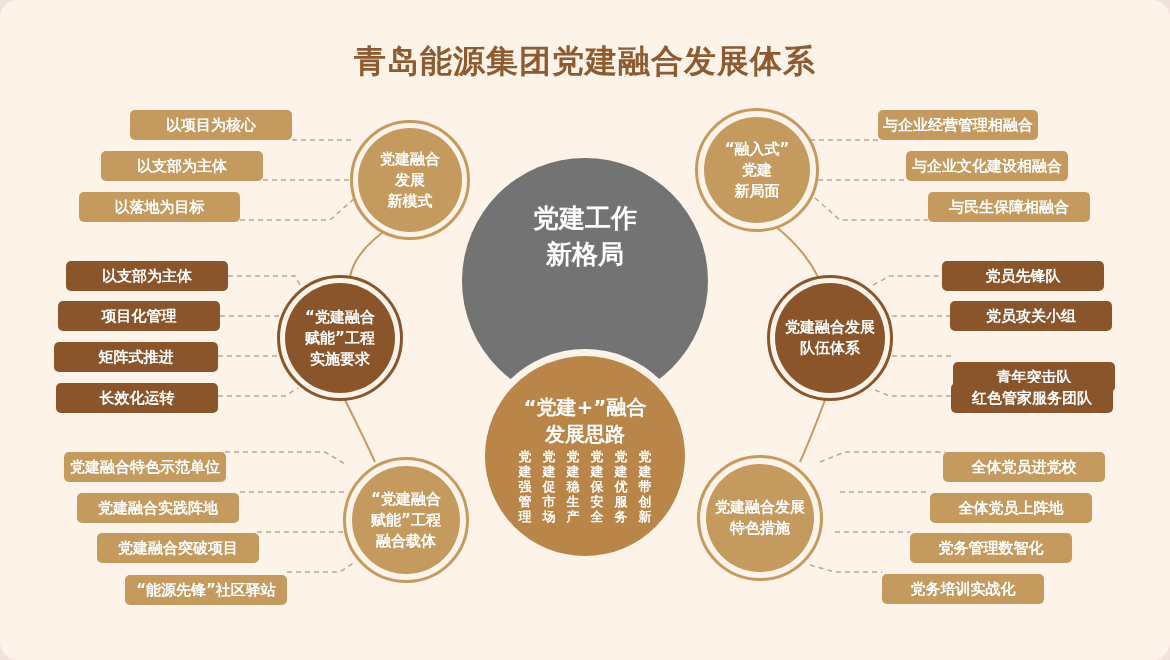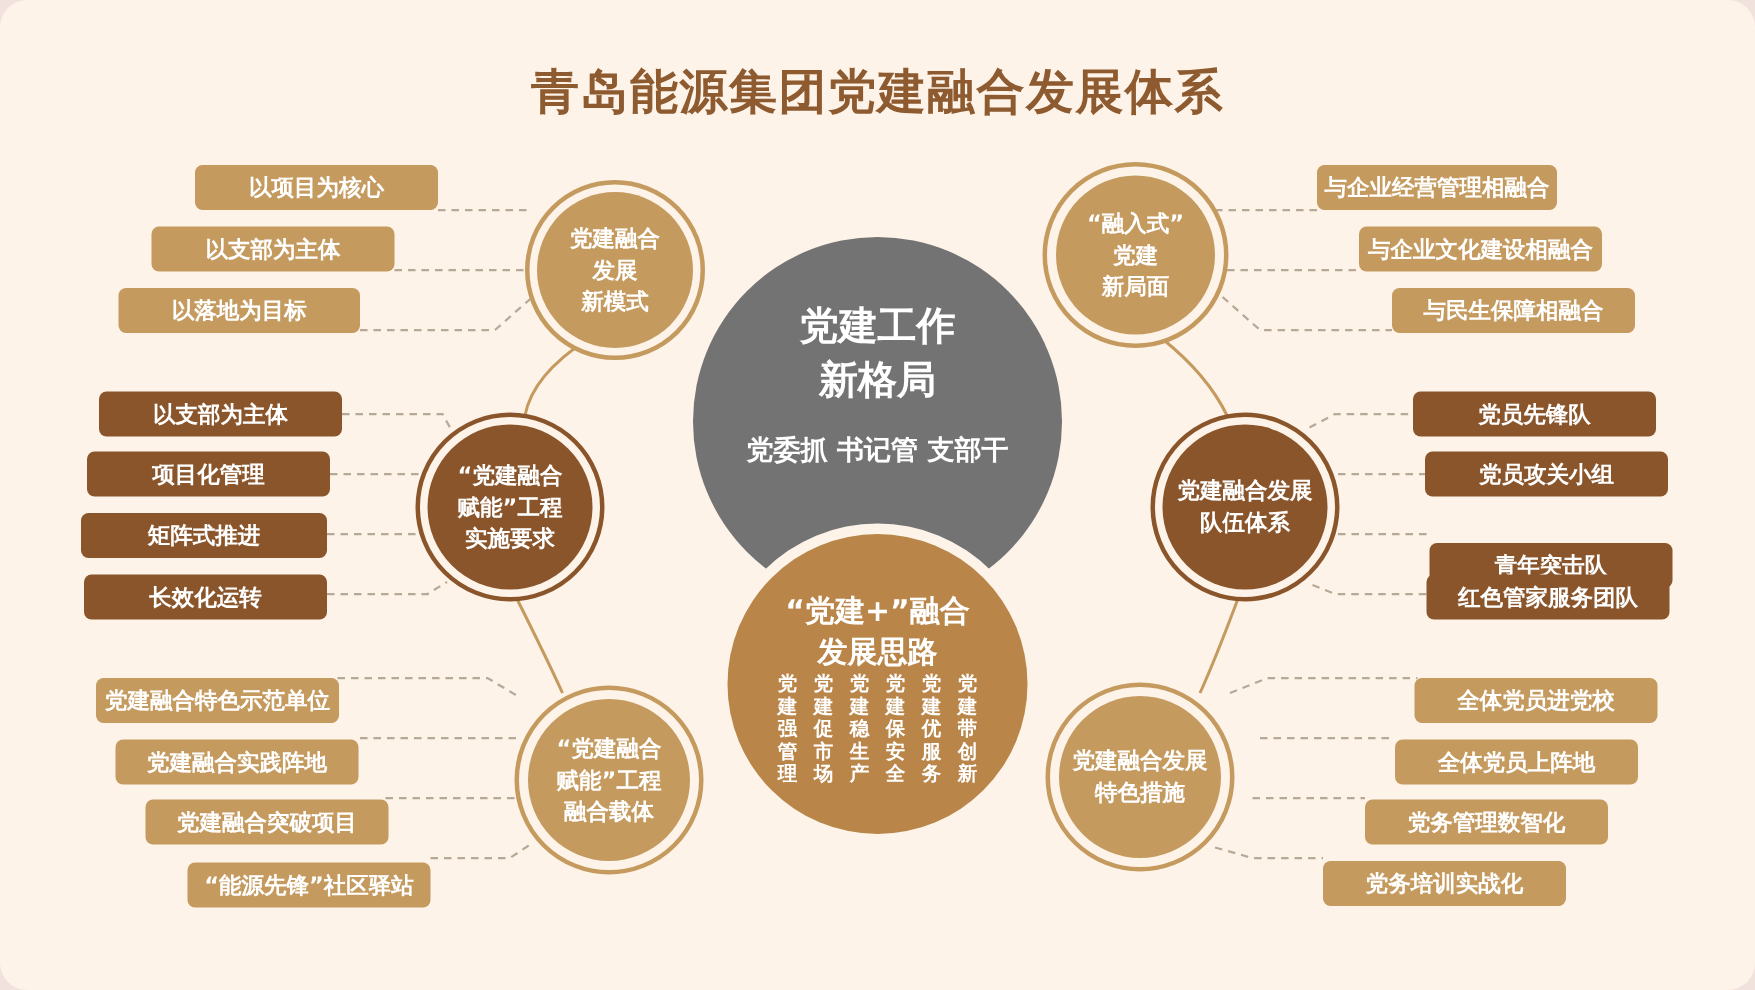--- a/index.html
+++ b/index.html
@@ -116,21 +116,20 @@
       <path d="M 835 532 L 910 532"></path>
       <path d="M 810 565 L 835 572 L 882 572"></path>
     </g>
   </svg>
 
   <div class="center-red">
     <div class="t1">
       <div>党建工作</div>
       <div>新格局</div>
     </div>
-    <div class="t2">党委抓 书记管 支部干</div>
   </div>
   <div class="center-gap"></div>
   <div class="center-brown">
     <div class="t1">
       <div>“党建+”融合</div>
       <div>发展思路</div>
     </div>
     <div class="cols">
       <div class="col">党建强管理</div>
       <div class="col">党建促市场</div>

